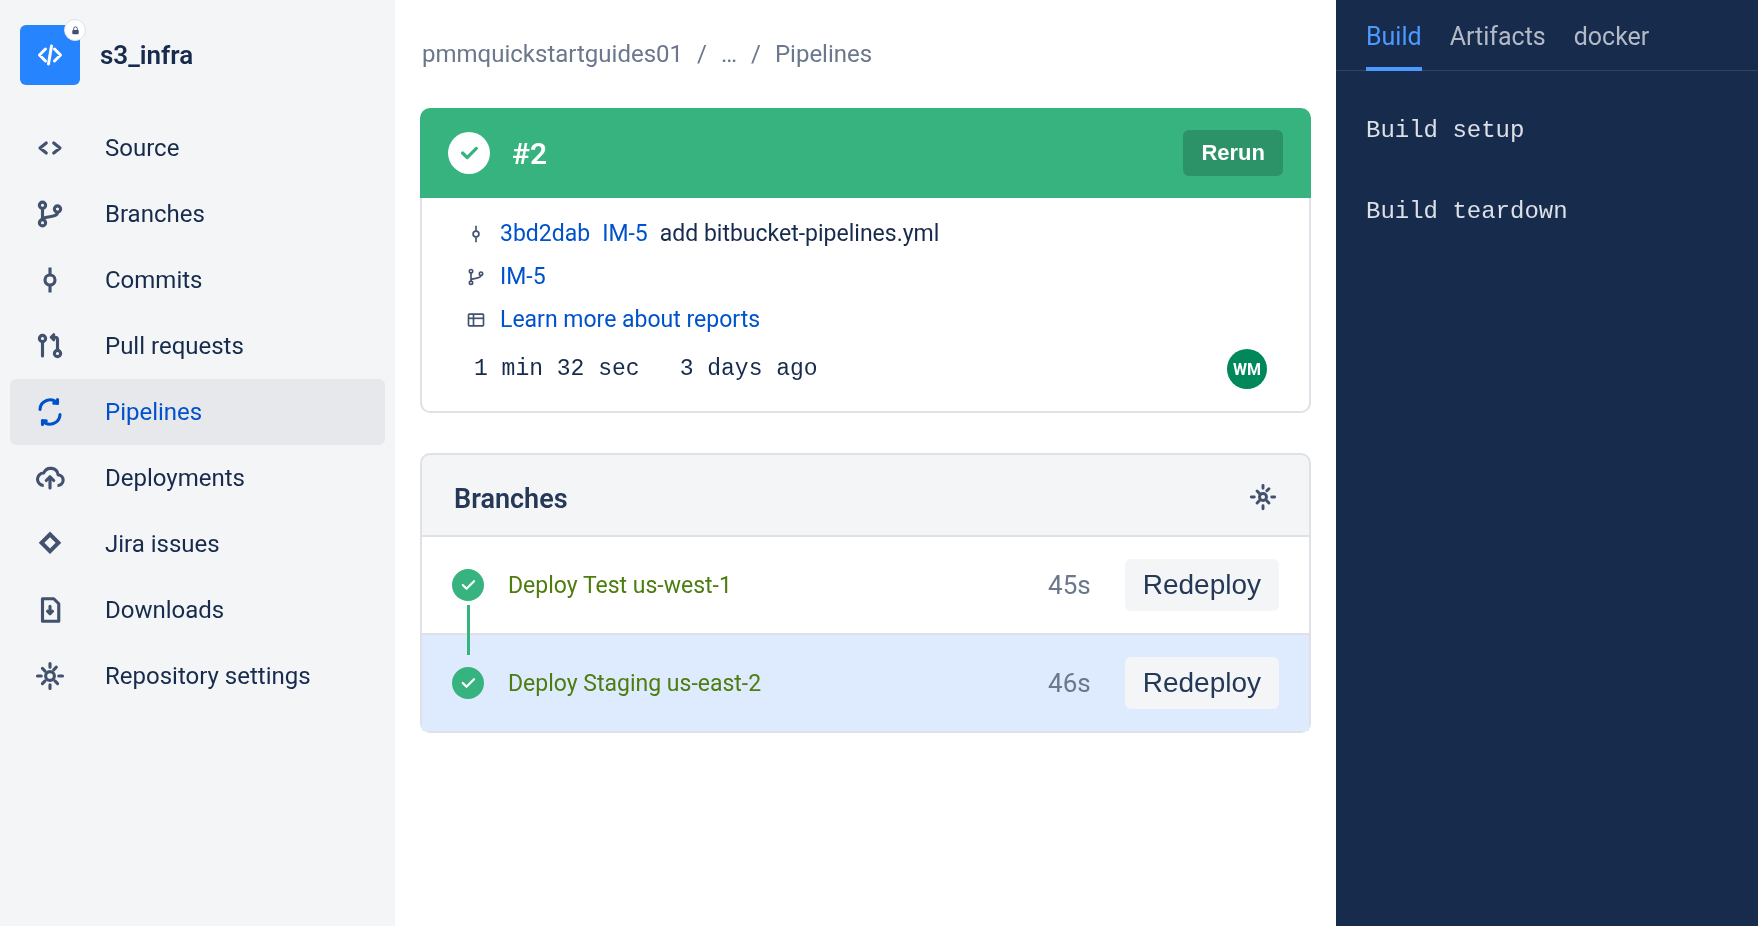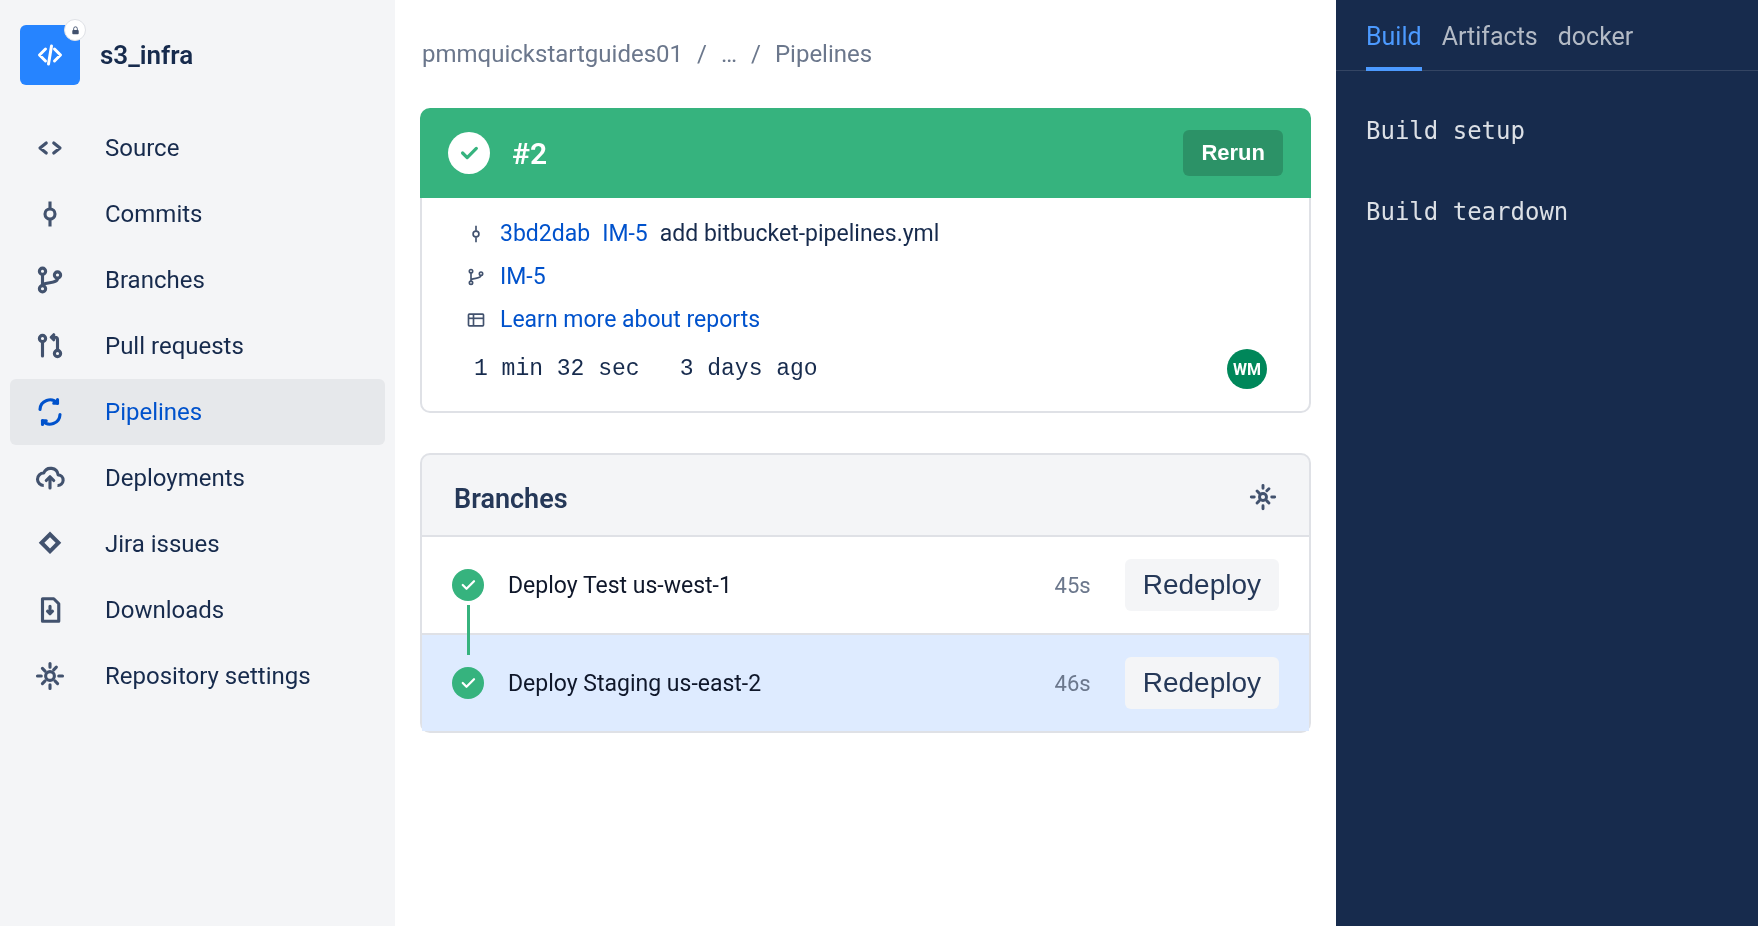--- a/index.html
+++ b/index.html
@@ -181,22 +181,22 @@
 .step-status svg { width: 18px; height: 18px; }
 .step-connector {
   position: absolute;
   left: 45px;
   top: -30px;
   width: 3px;
   height: 50px;
   background: #36B37E;
   z-index: 1;
 }
-.step-name { font-size: 23px; color: #0f172a; flex: 1; }
-.step-time { font-size: 22px; color: #6B778C; margin-right: 10px; }
+.step-name { font-size: 23px; color: #4d7c0f; flex: 1; }
+.step-time { font-size: 26px; color: #6B778C; margin-right: 10px; }
 .redeploy-btn {
   background: #F4F5F7;
   border: none;
   padding: 10px 18px;
   font-size: 28px;
   font-weight: 400;
   color: #253858;
   border-radius: 6px;
   cursor: pointer;
 }
@@ -204,21 +204,21 @@
 
 .logs {
   width: 422px;
   background: #172B4D;
   flex-shrink: 0;
   color: #B3BAC5;
   overflow: hidden;
 }
 .log-tabs {
   display: flex;
-  gap: 20px;
+  gap: 28px;
   padding: 22px 30px 0 30px;
   border-bottom: 1px solid #344563;
 }
 .log-tab {
   font-size: 25px;
   color: #B3BAC5;
   padding-bottom: 16px;
   cursor: pointer;
 }
 .log-tab.active {
@@ -226,21 +226,21 @@
   border-bottom: 4px solid #4C9AFF;
   margin-bottom: -1px;
 }
 .log-body {
   padding: 40px 30px;
   font-family: "SF Mono", Monaco, Consolas, monospace;
   font-size: 24px;
   line-height: 1.7;
   white-space: nowrap;
 }
-.log-line { margin-bottom: 40px; color: #DCE0E6; }
+.log-line { margin-bottom: 40px; color: #DCE0E6; font-family: Liberation Mono, monospace; }
 </style>
 </head>
 <body>
 
 <aside class="sidebar">
   <div class="repo-header">
     <div class="repo-icon">
       <svg viewBox="0 0 24 24" fill="none">
           <path d="M9 8l-4 4 4 4M15 8l4 4-4 4M13 6l-2 12" stroke="#fff" stroke-width="2" stroke-linecap="round" stroke-linejoin="round"></path>
         </svg>
@@ -259,37 +259,37 @@
       <span class="ico">
           <svg viewBox="0 0 24 24" fill="none">
             <path d="M9 8l-5 4 5 4M15 8l5 4-5 4" stroke="#42526E" stroke-width="2.5" stroke-linecap="round" stroke-linejoin="round"></path>
           </svg>
         </span>
       <span>Source</span>
     </div>
     <div class="nav-item">
       <span class="ico">
           <svg viewBox="0 0 24 24" fill="none">
-            <circle cx="12" cy="12" r="4" stroke="#42526E" stroke-width="2.5"></circle>
-            <line x1="12" y1="2" x2="12" y2="8" stroke="#42526E" stroke-width="2.5"></line>
-            <line x1="12" y1="16" x2="12" y2="22" stroke="#42526E" stroke-width="2.5"></line>
-          </svg>
-        </span>
-      <span>Commits</span>
-    </div>
-    <div class="nav-item">
-      <span class="ico">
-          <svg viewBox="0 0 24 24" fill="none">
             <circle cx="6" cy="5" r="2.5" stroke="#42526E" stroke-width="2.5"></circle>
             <circle cx="6" cy="19" r="2.5" stroke="#42526E" stroke-width="2.5"></circle>
             <circle cx="18" cy="8" r="2.5" stroke="#42526E" stroke-width="2.5"></circle>
             <path d="M6 7.5v9M18 10.5c0 4-6 3-12 5" stroke="#42526E" stroke-width="2.5"></path>
           </svg>
         </span>
       <span>Branches</span>
+    </div>
+    <div class="nav-item">
+      <span class="ico">
+          <svg viewBox="0 0 24 24" fill="none">
+            <circle cx="12" cy="12" r="4" stroke="#42526E" stroke-width="2.5"></circle>
+            <line x1="12" y1="2" x2="12" y2="8" stroke="#42526E" stroke-width="2.5"></line>
+            <line x1="12" y1="16" x2="12" y2="22" stroke="#42526E" stroke-width="2.5"></line>
+          </svg>
+        </span>
+      <span>Commits</span>
     </div>
     <div class="nav-item">
       <span class="ico">
           <svg viewBox="0 0 24 24" fill="none">
             <circle cx="6" cy="6" r="2.5" stroke="#42526E" stroke-width="2.5"></circle>
             <circle cx="18" cy="18" r="2.5" stroke="#42526E" stroke-width="2.5"></circle>
             <path d="M6 8.5V20M13 5h3a2 2 0 012 2v8.5M13 5l2-2M13 5l2 2" stroke="#42526E" stroke-width="2.5" stroke-linecap="round"></path>
           </svg>
         </span>
       <span>Pull requests</span>

